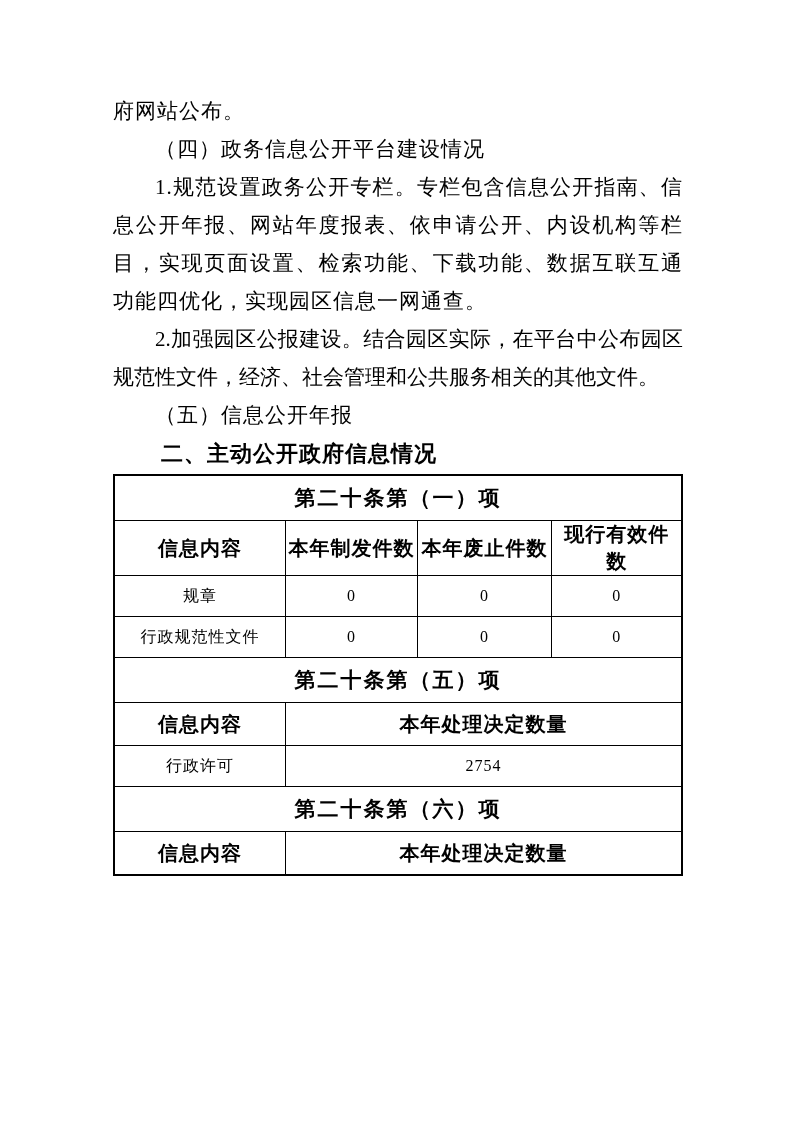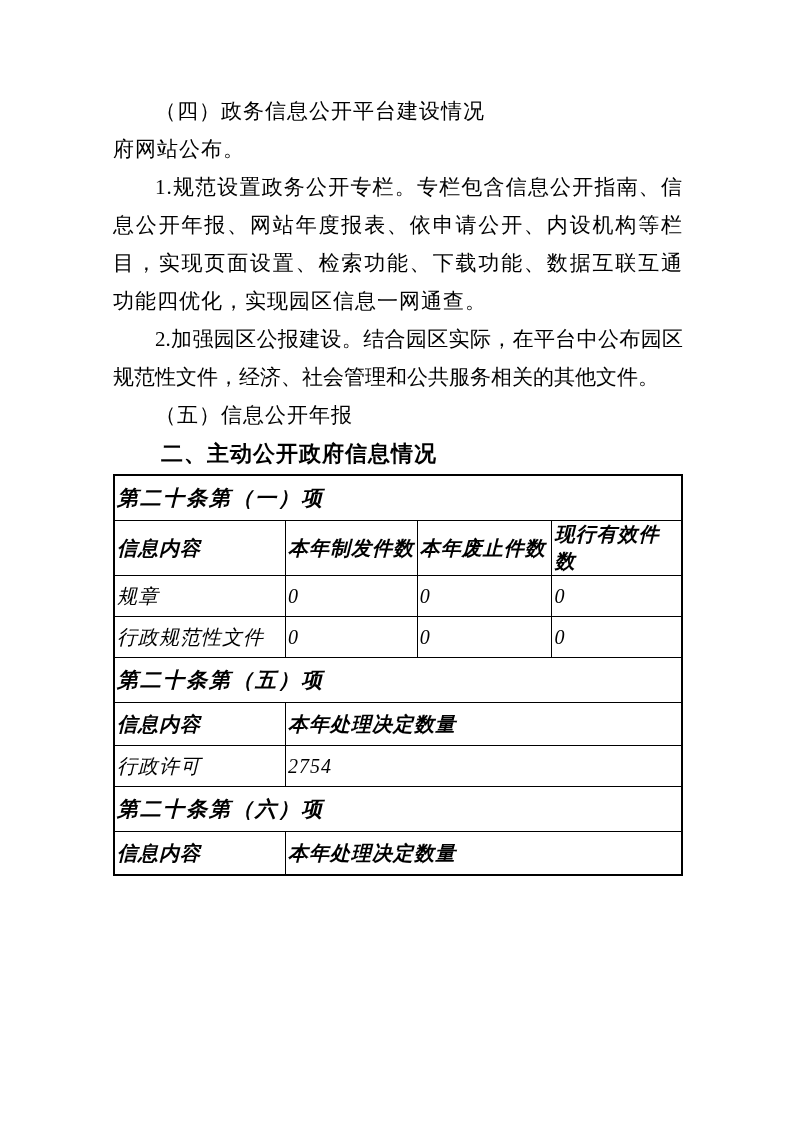--- a/index.html
+++ b/index.html
@@ -44,53 +44,53 @@
   }
   table.info-table {
     border-collapse: collapse;
     table-layout: fixed;
     width: 570px;
     margin-top: 2px;
     border: 2px solid #000000;
   }
   table.info-table td {
     border: 1.5px solid #000000;
+    text-align: center;
     vertical-align: middle;
     padding: 0 2px;
     overflow: hidden;
-    font-style: italic;
   }
   td.section-title-cell {
     height: 44px;
     font-weight: bold;
     font-size: 21px;
     letter-spacing: 2px;
   }
   td.col-header-cell {
     height: 42px;
     font-weight: bold;
     font-size: 20px;
     letter-spacing: 1px;
   }
   td.data-cell {
     height: 40px;
-    font-size: 20px;
+    font-size: 16px;
     letter-spacing: 1px;
     margin-left: 23px;
   }
 </style>
 </head>
 <body>
 
 <div class="page">
   <div class="content">
 
+    <p class="body-par no-indent">府网站公布。</p>
+
     <p class="body-par">（四）政务信息公开平台建设情况</p>
-
-    <p class="body-par no-indent">府网站公布。</p>
 
     <p class="body-par">1.规范设置政务公开专栏。专栏包含信息公开指南、信息公开年报、网站年度报表、依申请公开、内设机构等栏目，实现页面设置、检索功能、下载功能、数据互联互通功能四优化，实现园区信息一网通查。</p>
 
     <p class="body-par tight">2.加强园区公报建设。结合园区实际，在平台中公布园区规范性文件，经济、社会管理和公共服务相关的其他文件。</p>
 
     <p class="body-par">（五）信息公开年报</p>
 
 
     <h2 class="section-heading">二、主动公开政府信息情况</h2>
 

